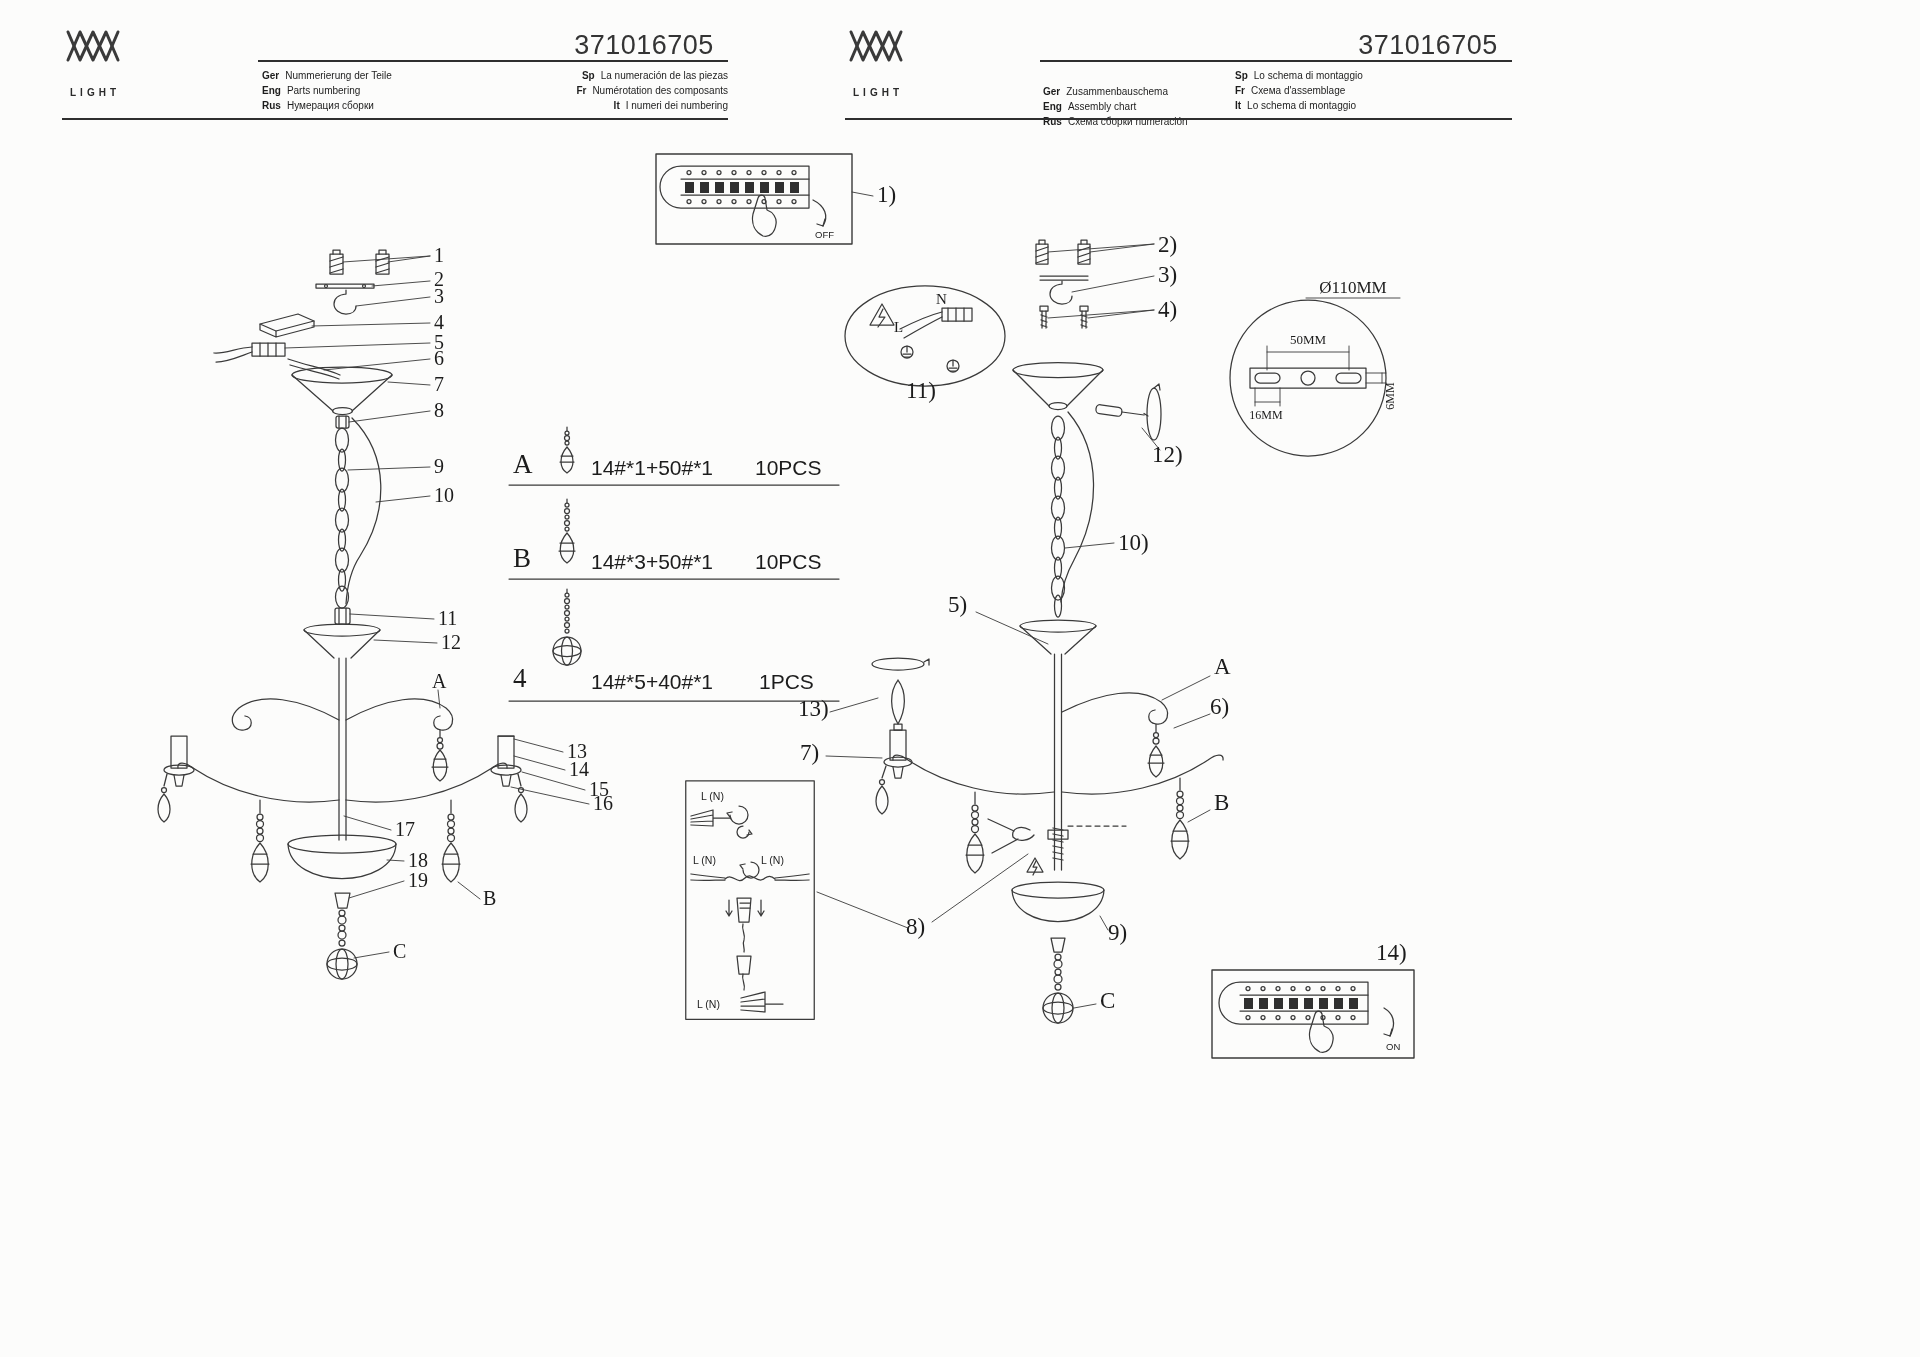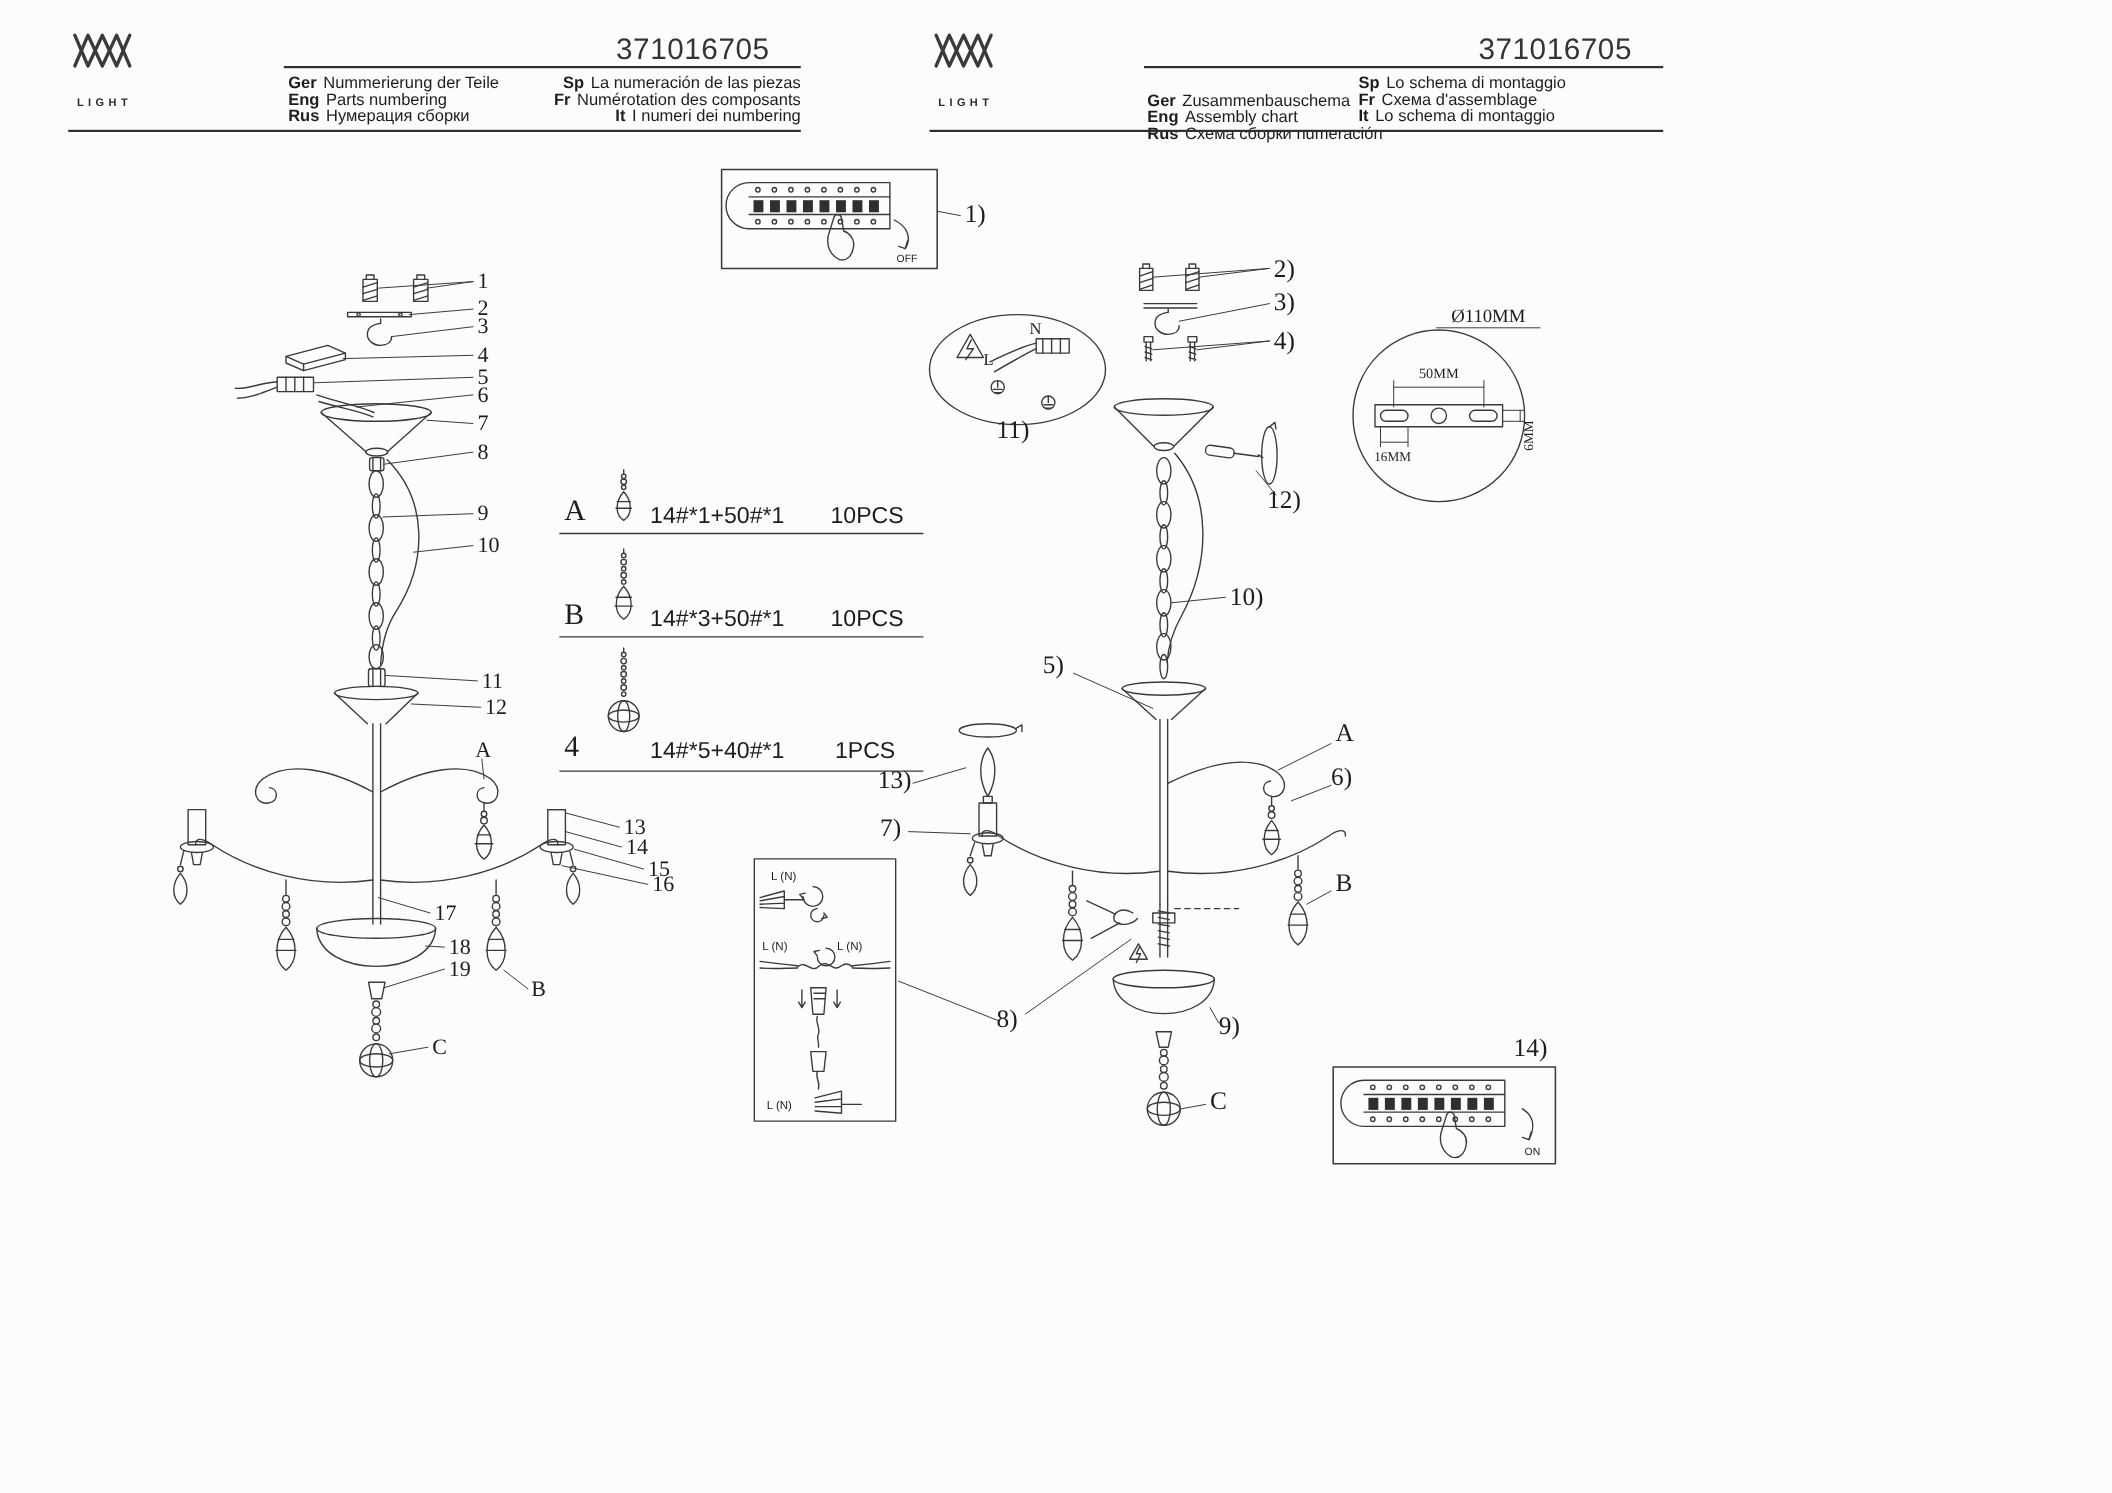--- a/index.html
+++ b/index.html
@@ -1,22 +1,22 @@
 <!DOCTYPE html>
 <html><head>
 <meta charset="utf-8">
 <style>
   *{box-sizing:border-box;}
   html,body{margin:0;padding:0;}
   body{width:1920px;height:1357px;background:#fcfcfb;position:relative;overflow:hidden;
        font-family:"Liberation Sans",sans-serif;color:#222;}
   .abs{position:absolute;}
   .rule{position:absolute;background:#2f2f2f;}
-  .partnum{font-size:27px;color:#343434;letter-spacing:0.5px;text-align:left;}
-  .lang-col{position:absolute;font-size:15px;line-height:15px;color:#1d1d1d;}
+  .partnum{font-size:27px;color:#343434;letter-spacing:0.5px;text-align:center;}
+  .lang-col{position:absolute;font-size:10px;line-height:15px;color:#1d1d1d;}
   .lang-row{white-space:nowrap;}
   .lang-row b{font-weight:bold;padding-right:6px;}
   .logo-word{font-size:10px;letter-spacing:4px;color:#2a2a2a;margin-top:13px;margin-left:8px;font-weight:bold;}
   svg{overflow:visible;}
   .ln{stroke:#3a3a3a;stroke-width:1.25;fill:none;stroke-linecap:round;stroke-linejoin:round;}
   .thin{stroke-width:0.9;}
   .blk{fill:#2f2f2f;stroke:none;}
   text{fill:#1c1c1c;}
   .serif{font-family:"Liberation Serif",serif;}
   .sans{font-family:"Liberation Sans",sans-serif;}

